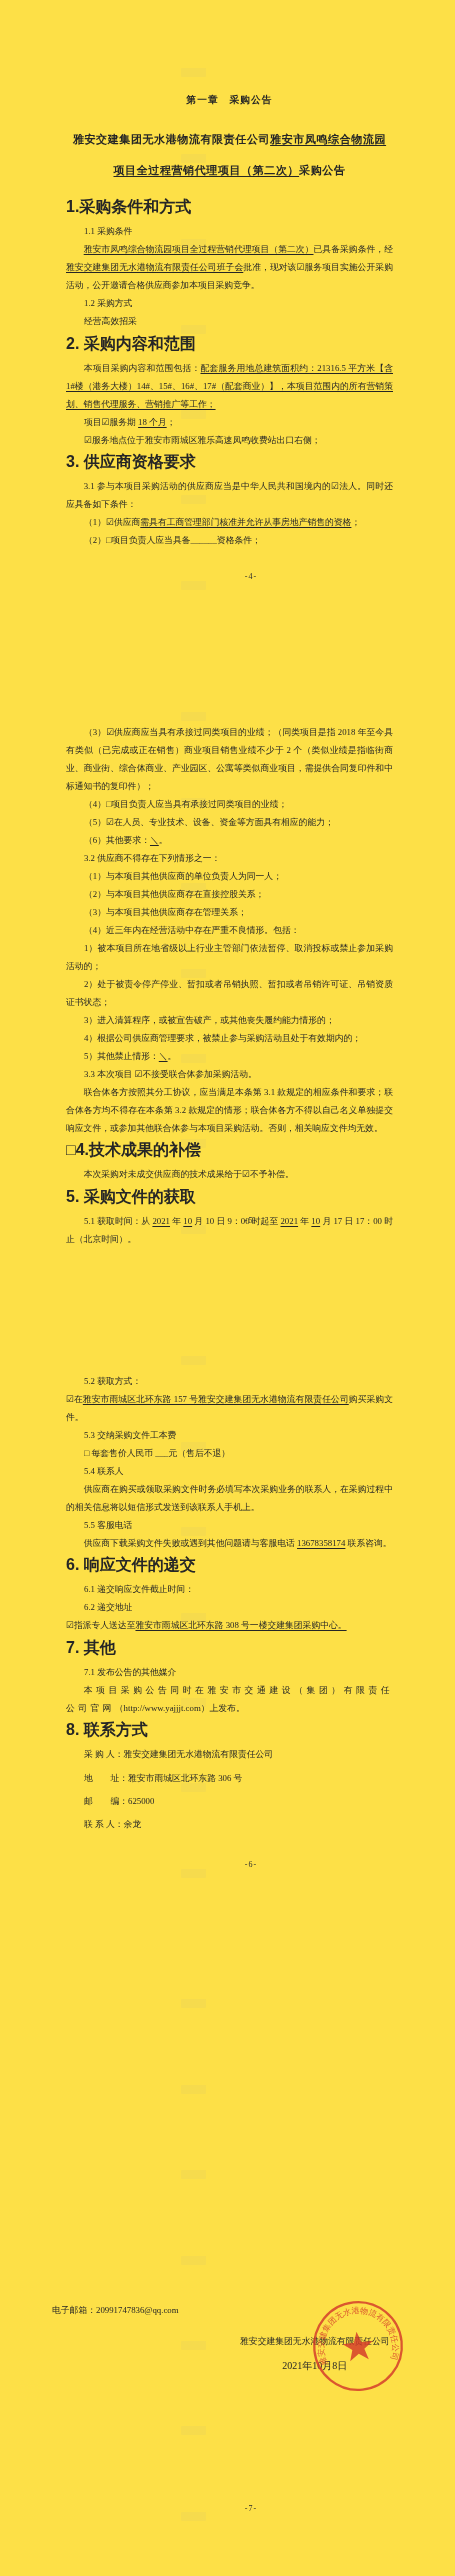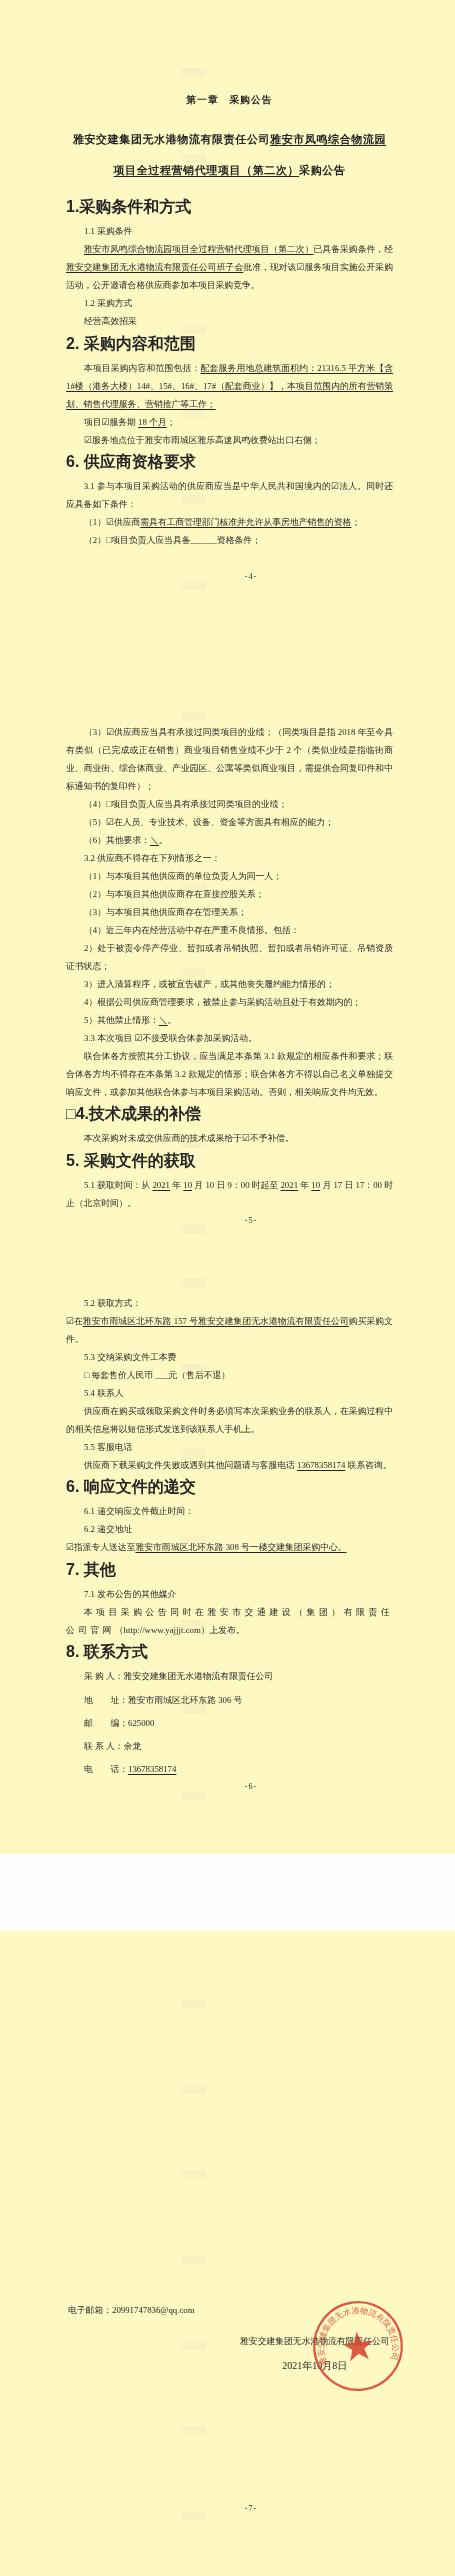--- a/index.html
+++ b/index.html
@@ -1,40 +1,40 @@
 <!DOCTYPE html>
 <html style="font-size:9px"><head>
 <meta charset="utf-8">
 <style>
   html,body{margin:0;padding:0;background:#fdfdfd;}
   body{width:456px;height:2576px;position:relative;
        font-family:"Liberation Serif","DejaVu Serif",serif;color:#262626;}
   .page{position:absolute;left:0;width:456px;box-sizing:border-box;
-        padding-left:66px;padding-right:63px;background:#fef9c3;overflow:hidden;}
+        padding-left:66px;padding-right:63px;background:#fde047;overflow:hidden;}
   .blk{font-size:8.8px;line-height:18px;text-align:justify;position:relative;z-index:2;}
   .chapter{text-align:center;font-weight:bold;font-size:9.7px;
            font-family:"Liberation Sans","DejaVu Sans",sans-serif;
            margin-bottom:15px;letter-spacing:1.1px;}
   .title{text-align:center;font-weight:bold;font-size:11px;line-height:31px;
          font-family:"Liberation Sans","DejaVu Sans",sans-serif;
          margin-bottom:11.4px;letter-spacing:0.6px;}
   .h1{font-family:"Liberation Sans","DejaVu Sans",sans-serif;font-weight:bold;
       font-size:16px;line-height:19.4px;margin:3.4px 0 5.7px;text-align:left;}
   .h2{text-indent:18px;}
   .p{text-indent:17.7px;}
   .flush{text-indent:0;}
   .contact{text-indent:18px;margin-bottom:5.1px;}
   .u{text-decoration:underline;text-underline-offset:2.3px;text-decoration-thickness:0.6px;}
   .title .u{text-decoration-thickness:1.1px;}
   .sp{letter-spacing:3.4px;}
   .pagenum{position:absolute;bottom:63px;left:46px;right:0;text-align:center;
            font-size:8px;letter-spacing:1.1px;color:#2e2e2e;z-index:2;}
   .wm{position:absolute;left:181px;width:25px;height:9px;z-index:1;
       background:rgba(150,150,150,0.07);filter:blur(0.6px);border-radius:1.1px;}
-  .footer{position:absolute;left:68px;right:63px;top:2301px;height:148px;z-index:3;}
+  .footer{position:absolute;left:52px;right:63px;top:2301px;height:148px;z-index:3;}
   .email{font-size:8.8px;line-height:18px;}
   .sig{position:absolute;right:3.4px;top:31px;text-align:center;}
   .company{font-size:8.8px;line-height:18px;}
   .date{font-size:10px;line-height:18px;margin-top:7px;}
   .stamp{position:absolute;right:-17px;top:-35px;width:98px;height:98px;
          opacity:.82;transform:rotate(-6deg);pointer-events:none;}
 </style>
 </head>
 <body>
 
@@ -54,21 +54,21 @@
       </div>
       <div class="blk h1"><span>1.采购条件和方式</span></div>
       <div class="blk h2"><span>1.1 采购条件</span></div>
       <div class="blk p"><span class="u">雅安市凤鸣综合物流园项目全过程营销代理项目（第二次）</span><span>已具备采购条件，经</span><span class="u">雅安交建集团无水港物流有限责任公司班子会</span><span>批准，现对该☑服务项目实施公开采购活动，公开邀请合格供应商参加本项目采购竞争。</span></div>
       <div class="blk h2"><span>1.2 采购方式</span></div>
       <div class="blk h2"><span>经营高效招采</span></div>
       <div class="blk h1"><span>2. 采购内容和范围</span></div>
       <div class="blk p"><span>本项目采购内容和范围包括：</span><span class="u">配套服务用地总建筑面积约：21316.5 平方米【含 1#楼（港务大楼）14#、15#、16#、17#（配套商业）】，本项目范围内的所有营销策划、销售代理服务、营销推广等工作；</span></div>
       <div class="blk h2"><span>项目☑服务期 </span><span class="u">18 个月</span><span>；</span></div>
       <div class="blk h2"><span>☑服务地点位于雅安市雨城区雅乐高速凤鸣收费站出口右侧；</span></div>
-      <div class="blk h1"><span>6.  供应商资格要求</span></div>
+      <div class="blk h1"><span>3.  供应商资格要求</span></div>
       <div class="blk p"><span>3.1 参与本项目采购活动的供应商应当是中华人民共和国境内的☑法人。同时还应具备如下条件：</span></div>
       <div class="blk h2"><span>（1）☑供应商</span><span class="u">需具有工商管理部门核准并允许从事房地产销售的资格</span><span>；</span></div>
       <div class="blk h2"><span>（2）□项目负责人应当具备______资格条件；</span></div>
       <div class="pagenum">-4-</div>
     </div>
     <div class="page" style="top: 644px; height: 644px; padding-top: 79px;">
       <div class="wm" style="top: 68px;"></div>
       <div class="wm" style="top: 154px;"></div>
       <div class="wm" style="top: 239px;"></div>
       <div class="wm" style="top: 325px;"></div>
@@ -77,33 +77,34 @@
       <div class="wm" style="top: 581px;"></div>
       <div class="blk h2"><span>（3）☑供应商应当具有承接过同类项目的业绩；（同类项目是指 2018 年至今具有类似（已完成或正在销售）商业项目销售业绩不少于 2 个（类似业绩是指临街商业、商业街、综合体商业、产业园区、公寓等类似商业项目，需提供合同复印件和中标通知书的复印件）；</span></div>
       <div class="blk h2"><span>（4）□项目负责人应当具有承接过同类项目的业绩；</span></div>
       <div class="blk h2"><span>（5）☑在人员、专业技术、设备、资金等方面具有相应的能力；</span></div>
       <div class="blk h2"><span>（6）其他要求：</span><span class="u">＼</span><span>。</span></div>
       <div class="blk h2"><span>3.2 供应商不得存在下列情形之一：</span></div>
       <div class="blk h2"><span>（1）与本项目其他供应商的单位负责人为同一人；</span></div>
       <div class="blk h2"><span>（2）与本项目其他供应商存在直接控股关系；</span></div>
       <div class="blk h2"><span>（3）与本项目其他供应商存在管理关系；</span></div>
       <div class="blk h2"><span>（4）近三年内在经营活动中存在严重不良情形。包括：</span></div>
+      <div class="blk h2"><span>1）被本项目所在地省级以上行业主管部门依法暂停、取消投标或禁止参加采购活动的；</span></div>
       <div class="blk h2"><span>2）处于被责令停产停业、暂扣或者吊销执照、暂扣或者吊销许可证、吊销资质证书状态；</span></div>
       <div class="blk h2"><span>3）进入清算程序，或被宣告破产，或其他丧失履约能力情形的；</span></div>
       <div class="blk h2"><span>4）根据公司供应商管理要求，被禁止参与采购活动且处于有效期内的；</span></div>
       <div class="blk h2"><span>5）其他禁止情形：</span><span class="u">＼</span><span>。</span></div>
       <div class="blk h2"><span>3.3 本次项目 ☑不接受联合体参加采购活动。</span></div>
       <div class="blk p"><span>联合体各方按照其分工协议，应当满足本条第 3.1 款规定的相应条件和要求；联合体各方均不得存在本条第 3.2 款规定的情形；联合体各方不得以自己名义单独提交响应文件，或参加其他联合体参与本项目采购活动。否则，相关响应文件均无效。</span></div>
       <div class="blk h1"><span>□4.技术成果的补偿</span></div>
       <div class="blk p"><span>本次采购对未成交供应商的技术成果给于☑不予补偿。</span></div>
       <div class="blk h1"><span>5.  采购文件的获取</span></div>
       <div class="blk h2"><span>5.1 获取时间：从 </span><span class="u">2021</span><span> 年 </span><span class="u">10</span><span> 月 10 日 9：00 时起至 </span><span class="u">2021</span><span> 年 </span><span class="u">10</span><span> 月 17 日 17：00 时止（北京时间）。</span></div>
       <div class="pagenum">-5-</div>
     </div>
-    <div class="page" style="top: 1210px; height: 644px; padding-top: 84px;">
+    <div class="page" style="top: 1288px; height: 644px; padding-top: 84px;">
       <div class="wm" style="top: 68px;"></div>
       <div class="wm" style="top: 154px;"></div>
       <div class="wm" style="top: 239px;"></div>
       <div class="wm" style="top: 325px;"></div>
       <div class="wm" style="top: 410px;"></div>
       <div class="wm" style="top: 495px;"></div>
       <div class="wm" style="top: 581px;"></div>
       <div class="blk h2"><span>5.2 获取方式：</span></div>
       <div class="blk flush"><span>☑在</span><span class="u">雅安市雨城区北环东路 157 号雅安交建集团无水港物流有限责任公司</span><span>购买采购文件。</span></div>
       <div class="blk h2"><span>5.3 交纳采购文件工本费</span></div>
@@ -117,21 +118,20 @@
       <div class="blk h2"><span>6.2 递交地址</span></div>
       <div class="blk flush"><span>☑指派专人送达至</span><span class="u">雅安市雨城区北环东路 308 号一楼交建集团采购中心。</span></div>
       <div class="blk h1"><span>7.  其他</span></div>
       <div class="blk h2"><span>7.1 发布公告的其他媒介</span></div>
       <div class="blk p"><span class="sp">本项目采购公告同时在雅安市交通建设（集团）有限责任公司官网</span><span>（http://www.yajjjt.com）上发布。</span></div>
       <div class="blk h1"><span>8.  联系方式</span></div>
       <div class="blk contact"><span>采 购 人：雅安交建集团无水港物流有限责任公司</span></div>
       <div class="blk contact"><span>地　　址：雅安市雨城区北环东路 306 号</span></div>
       <div class="blk contact"><span>邮　　编：625000</span></div>
       <div class="blk contact"><span>联 系 人：余龙</span></div>
-      <div class="blk contact"><span>电　　话：</span><span class="u">13678358174</span></div>
       <div class="pagenum">-6-</div>
     </div>
     <div class="page" style="top: 1931px; height: 645px; padding-top: 0px;">
       <div class="wm" style="top: 68px;"></div>
       <div class="wm" style="top: 154px;"></div>
       <div class="wm" style="top: 239px;"></div>
       <div class="wm" style="top: 325px;"></div>
       <div class="wm" style="top: 410px;"></div>
       <div class="wm" style="top: 495px;"></div>
       <div class="wm" style="top: 581px;"></div>

